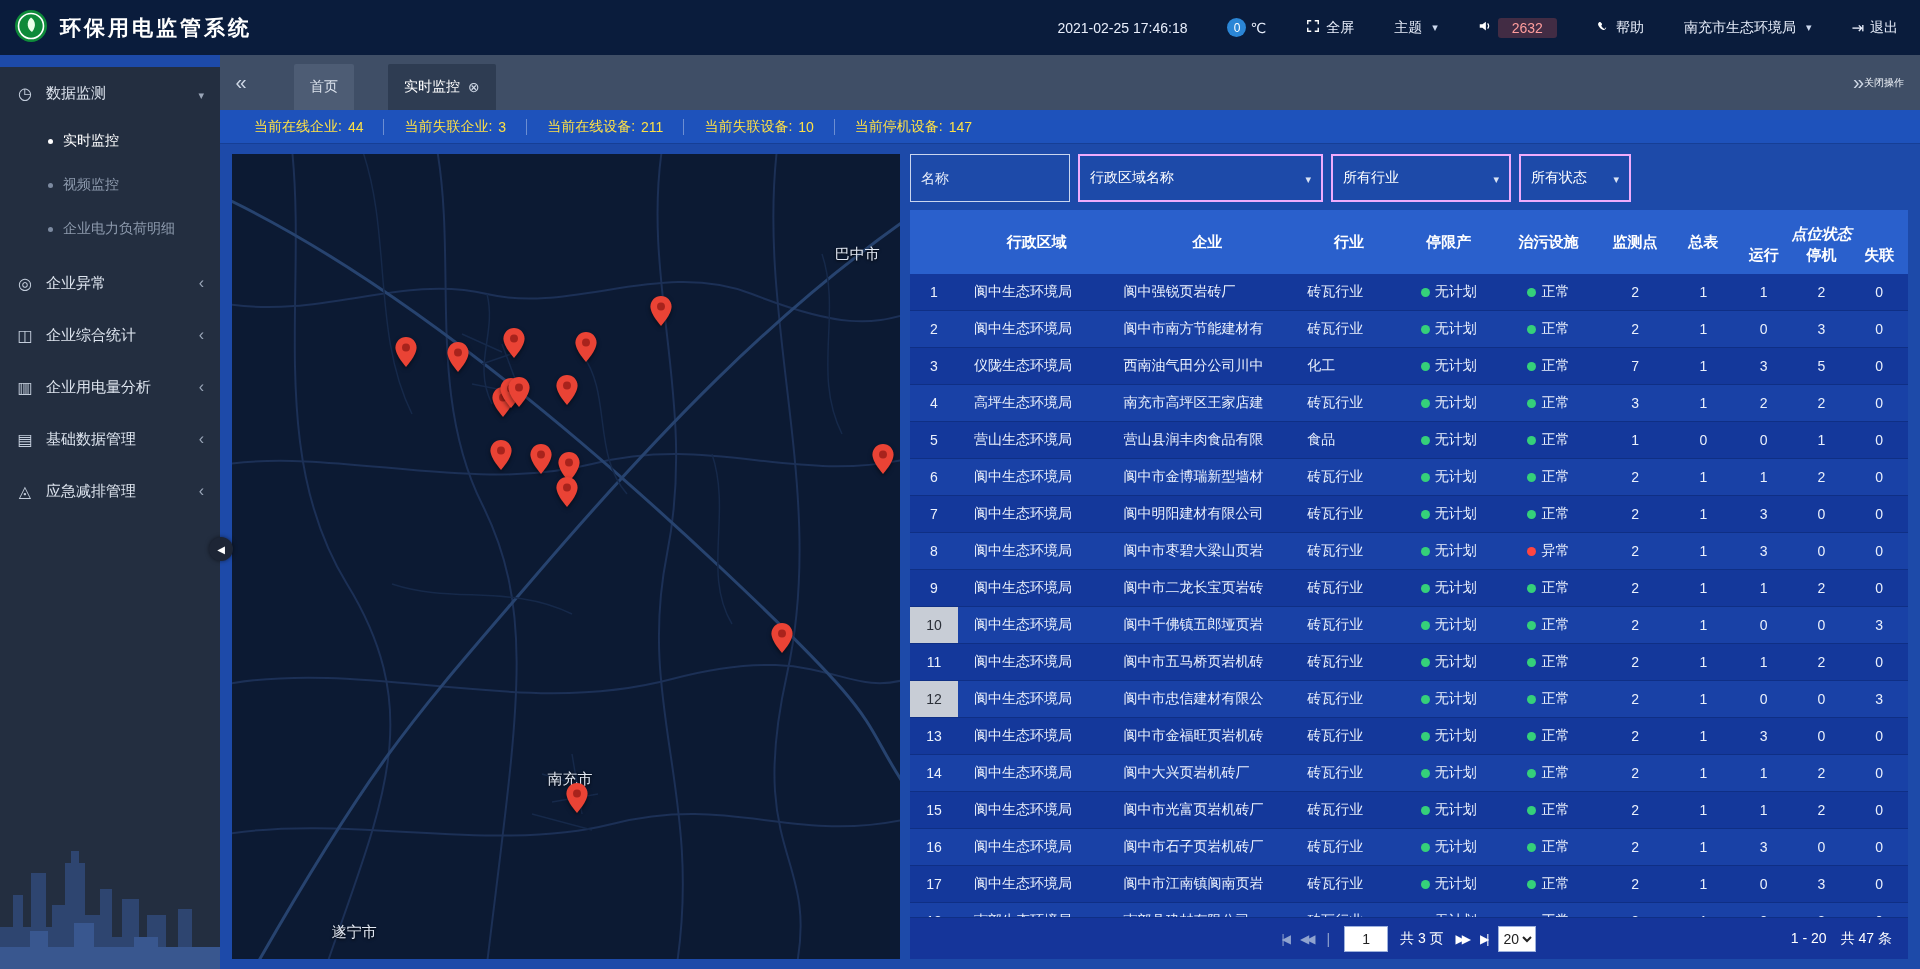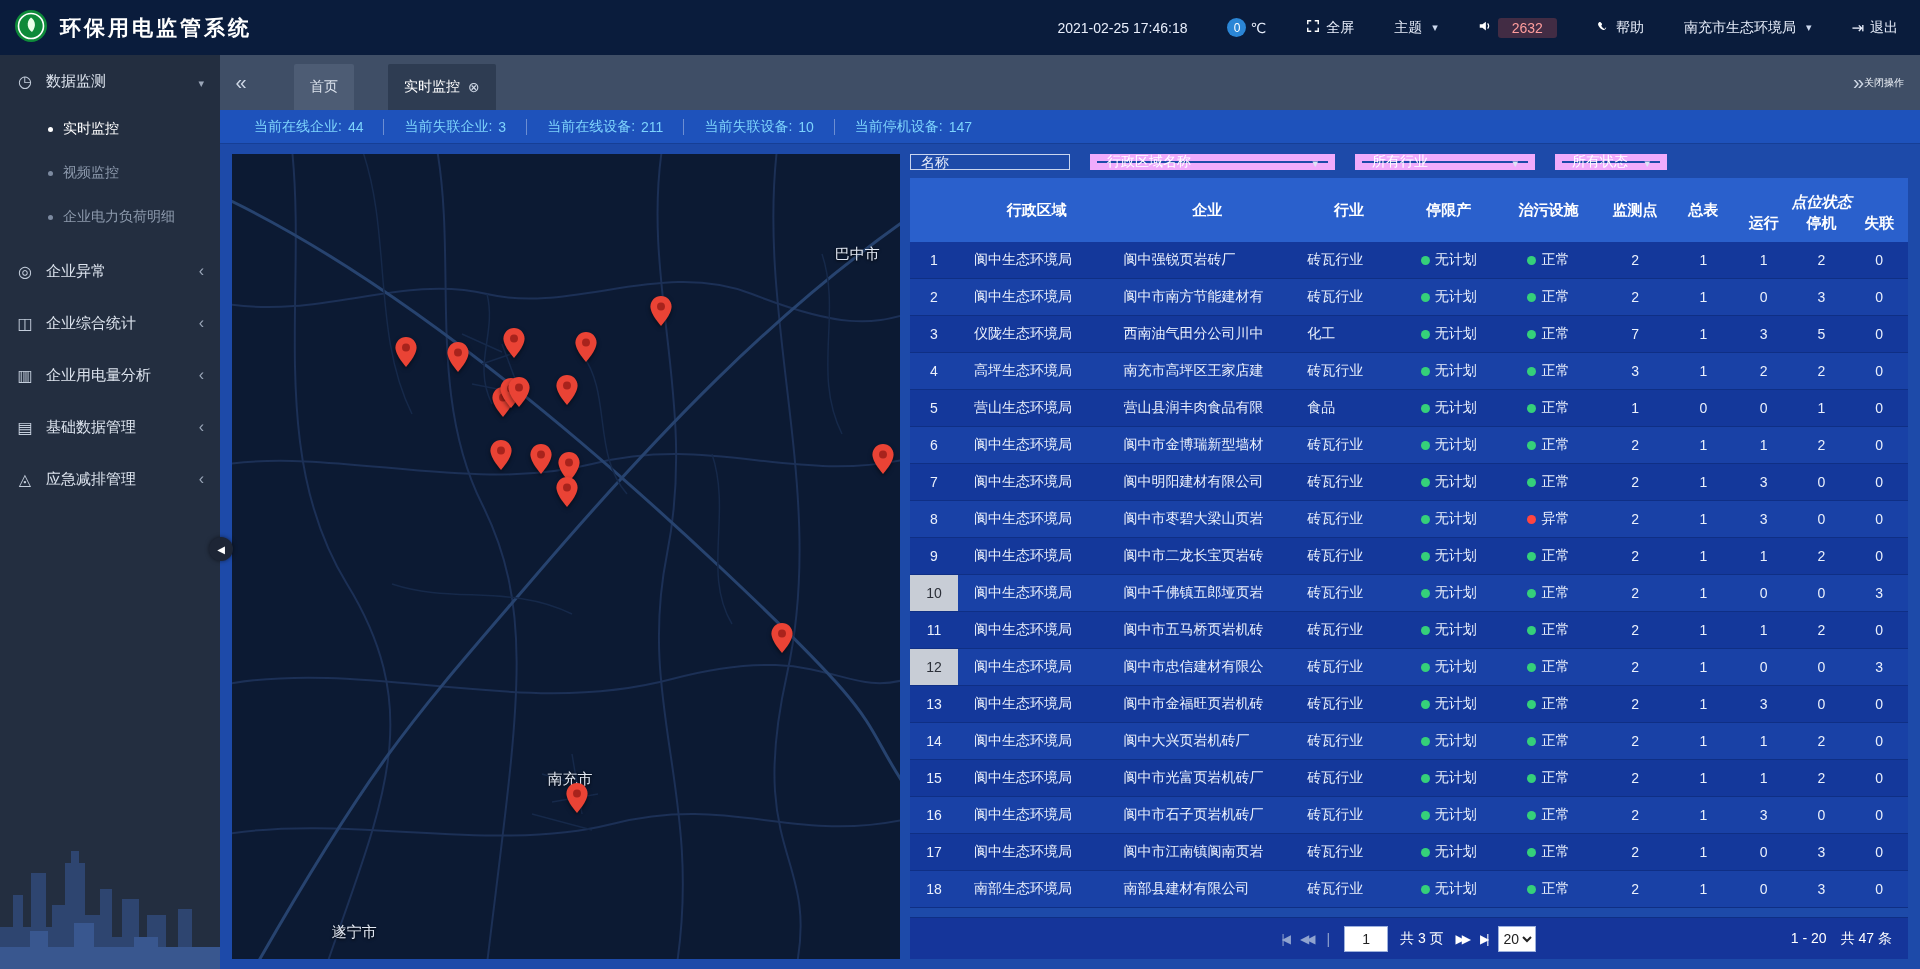--- a/index.html
+++ b/index.html
@@ -20,21 +20,21 @@
   .caret::after { content:"▾"; font-size:11px; margin-left:4px; color:#cdd9ee; }
   .alert-pill { background:rgba(235,90,90,.25); color:#ff9d9d; border-radius:3px;
     padding:2px 14px; font-size:14px; }
   .glyph { font-size:15px; line-height:1; }
 
   
   .below { flex:1; display:flex; min-height:0; position:relative; }
 
   
   .sidebar { width:220px; background:#232e40; color:#aab5c5; flex:0 0 auto;
-    display:flex; flex-direction:column; position:relative; overflow:hidden; }
+    display:flex; flex-direction:column; position:relative; overflow:hidden;margin-top:12px; }
   .side-group { height:52px; display:flex; align-items:center; gap:12px; padding:0 16px;
     font-size:15px; color:#dde4ee; cursor:pointer; }
   .side-group .s-icon { font-size:16px; width:18px; text-align:center; color:#c3cddb; }
   .s-icon[data-icon="gauge"]::before{content:"◷"} .s-icon[data-icon="info"]::before{content:"◎"}
   .s-icon[data-icon="stats"]::before{content:"◫"} .s-icon[data-icon="chart"]::before{content:"▥"}
   .s-icon[data-icon="database"]::before{content:"▤"} .s-icon[data-icon="alert"]::before{content:"◬"}
   .s-icon[data-icon="log"]::before{content:"▦"}
   .side-group .g-label { flex:1; }
   .g-open::after { content:"▾"; font-size:11px; color:#9aa6b8; }
   .g-closed::after { content:"‹"; font-size:16px; color:#9aa6b8; }
@@ -66,42 +66,42 @@
     background:#4d5c74; color:#dbe2ec; font-size:14px; cursor:pointer; border-radius:2px 2px 0 0; height:46px;margin-left:32px; }
   .tab[data-active="true"] { background:#2e3c52; color:#fff; }
   .tab-close { font-size:14px; color:#cfd8e6; cursor:pointer; }
   .tab-close::before{content:"⊗";}
   .tabbar-right { display:flex; align-items:center; color:#eef2f8; font-size:10px; }
   .tab-scroll-right::before{content:"»"; font-size:20px; color:#cfd8e6; cursor:pointer;}
 
   
   .statsbar { height:34px; background:#1e52bb; display:flex; align-items:center;
     padding-left:14px; flex:0 0 auto; border-bottom:1px solid #163f96; }
-  .stat { display:flex; align-items:center; gap:6px; color:#7dd3fc; font-size:14px;
+  .stat { display:flex; align-items:center; gap:6px; color:#fde047; font-size:14px;
     padding:0 20px; border-right:1px solid rgba(255,255,255,.35); height:16px; }
   .stat:last-child { border-right:none; }
 
   
   .content { flex:1; display:flex; gap:10px; padding:10px 12px; min-height:0; }
 
   
   .map { width:668px; flex:0 0 auto; background:#0c1a33; position:relative; overflow:hidden; }
   .roads { position:absolute; inset:0; width:100%; height:100%; }
   .city-label { position:absolute; transform:translate(-50%,-50%); color:#e3e9f4; font-size:15px;
     text-shadow:0 1px 3px #000; white-space:nowrap; }
   .pin { position:absolute; width:22px; height:30px; transform:translate(-50%,-100%); cursor:pointer; }
   .pin svg { width:100%; height:100%; filter:drop-shadow(0 2px 2px rgba(0,0,0,.5)); }
 
   
   .panel { flex:1; display:flex; flex-direction:column; min-width:0; }
-  .filters { height:16px; display:flex; gap:20px; margin-bottom:8px; flex:0 0 auto; }
+  .filters { height:48px; display:flex; gap:8px; margin-bottom:8px; flex:0 0 auto; }
   .f-input { width:160px; background:transparent; border:1px solid #c9d5ef; color:#fff;
     font-size:14px; padding:0 10px; outline:none; }
   .f-input::placeholder { color:#e6ecf9; }
-  .f-select { border:7px solid #f0abfc; color:#fff; font-size:14px; display:flex;
+  .f-select { border:2px solid #f0abfc; color:#fff; font-size:14px; display:flex;
     align-items:center; justify-content:space-between; padding:0 10px; cursor:pointer; }
   .f-select .fs-caret::before { content:"▾"; font-size:11px; color:#dbe4f5; margin-left:10px; }
   .f-region { width:245px; } .f-industry { width:180px; } .f-status { width:112px; }
 
   
   .table { flex:1; display:flex; flex-direction:column; overflow:hidden; min-height:0;
     --cols:48px 1.5fr 1.75fr 0.95fr 0.95fr 0.95fr 0.7fr 0.6fr 0.55fr 0.55fr 0.55fr; }
   .thead { display:grid; grid-template-columns:var(--cols); grid-template-rows:36px 28px;
     background:#2a60cc; color:#fff; font-size:15px; font-weight:bold; flex:0 0 auto; }
   .th { grid-row:1/3; display:flex; align-items:center; justify-content:center; }

